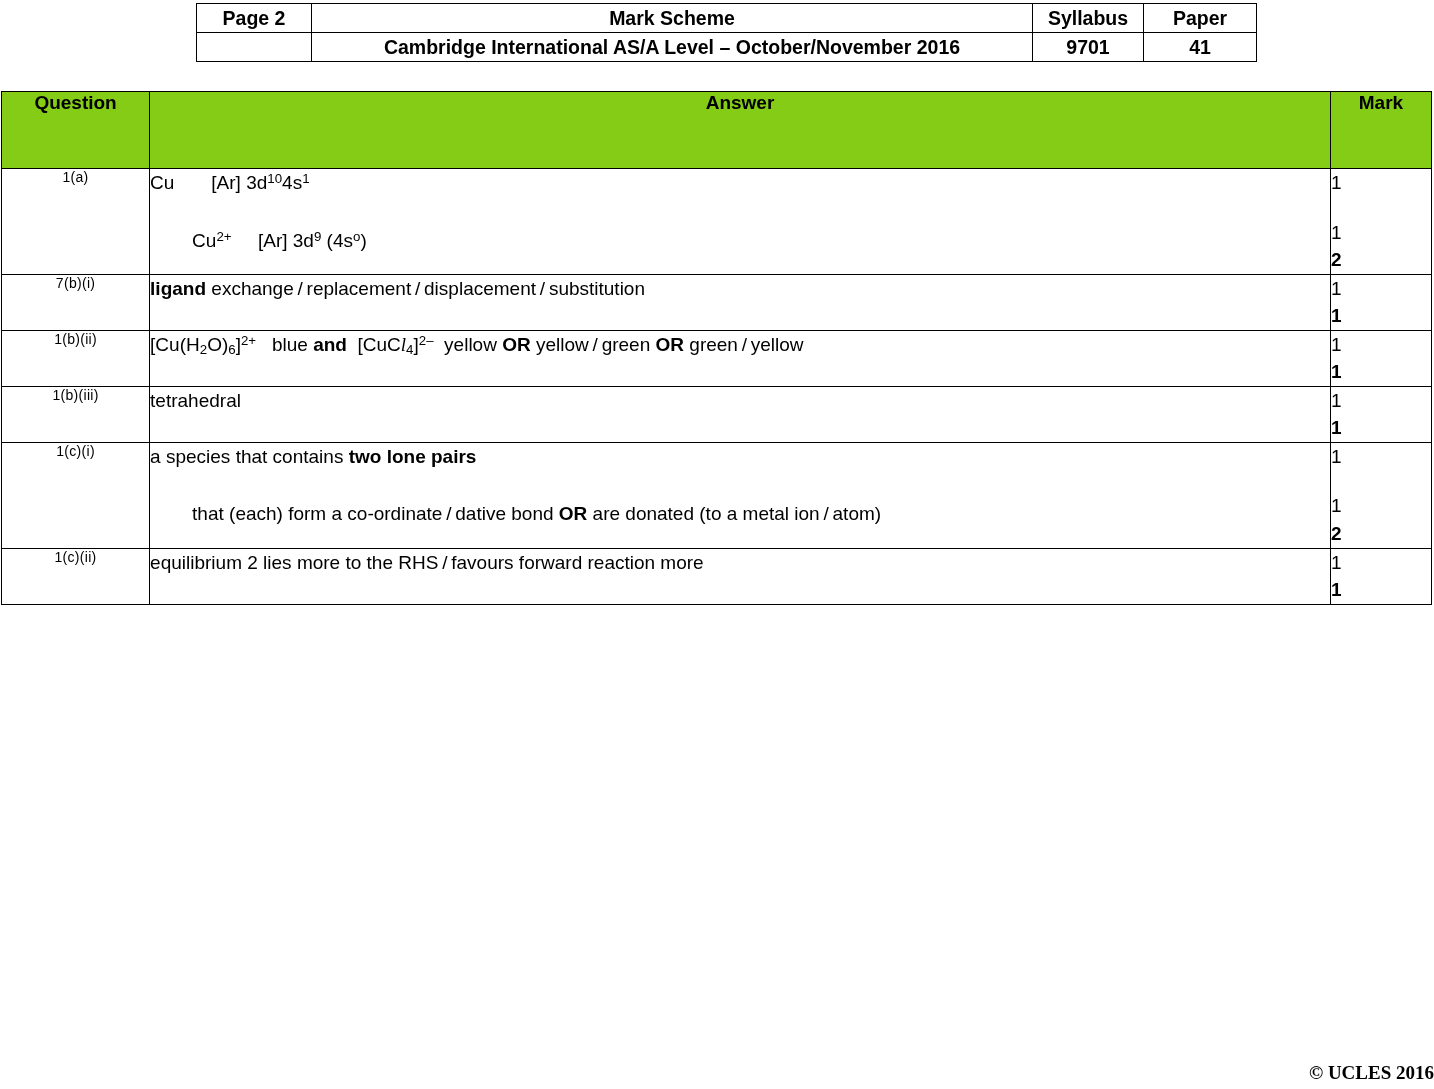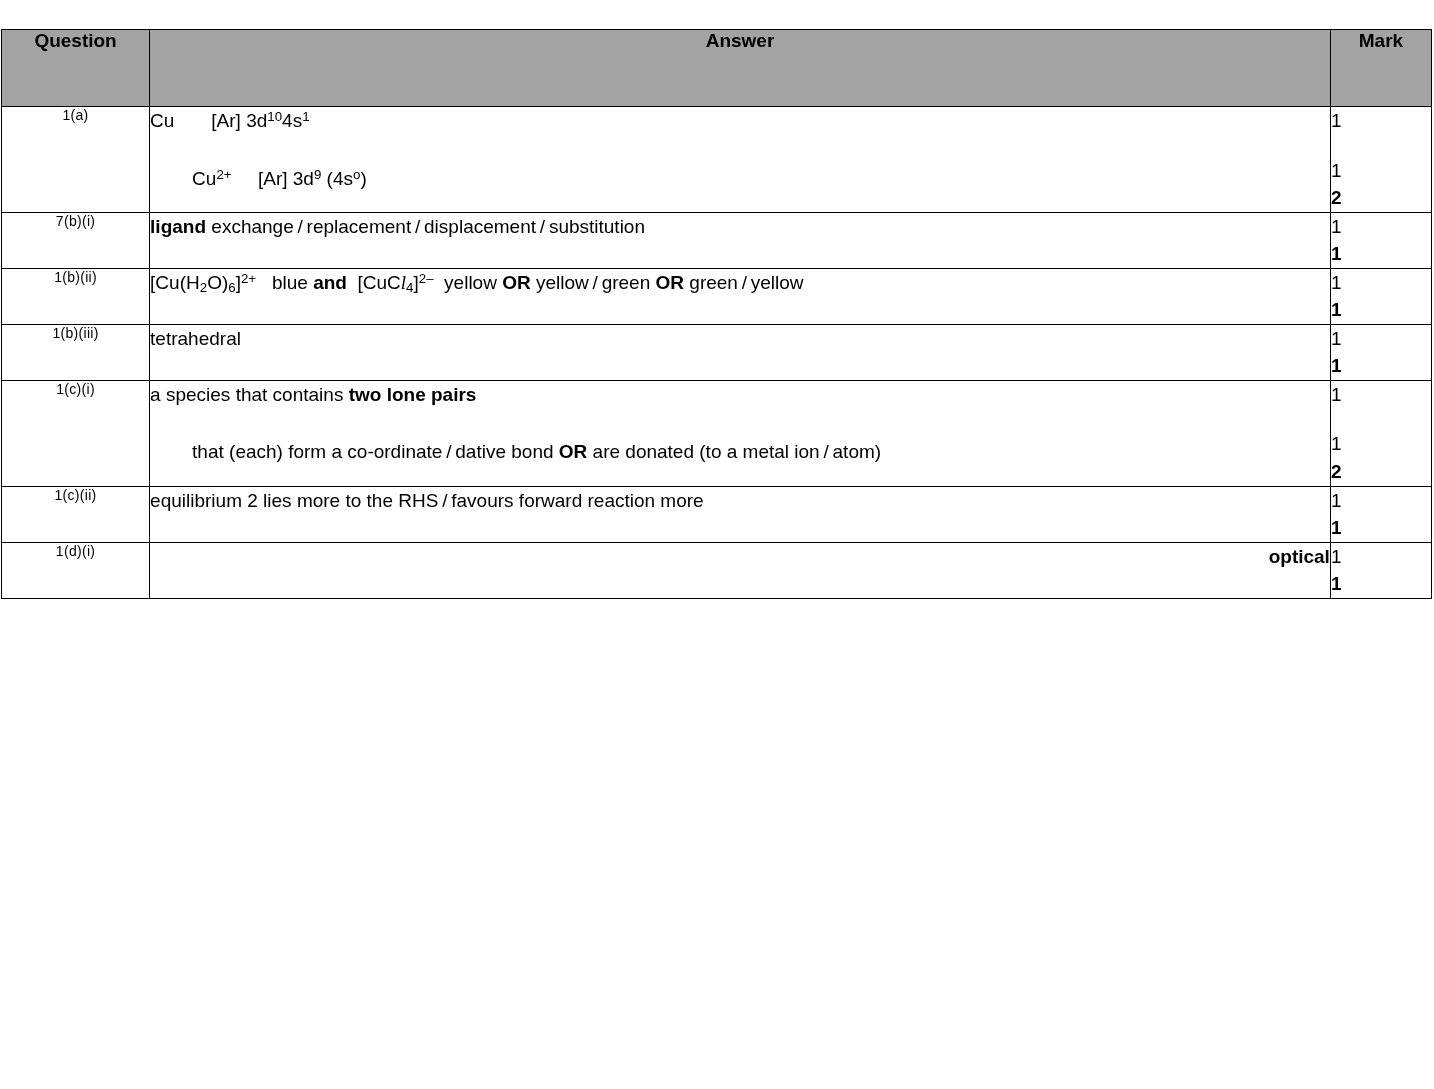--- a/index.html
+++ b/index.html
@@ -54,21 +54,21 @@
   table.ms-table th, table.ms-table td {
     border: 1.5px solid #000;
     vertical-align: top;
     padding: 0;
   }
   .col-q { width: 148px; }
   .col-a { width: 1180px; }
   .col-m { width: 101px; }
 
   thead td {
-    background: #a3a3a3;
+    background: #84cc16;
     text-align: center;
     font-weight: bold;
     font-size: 19px;
     height: 76px;
     vertical-align: middle;
   }
 
   .qcell {
     text-align: center;
     font-size: 14px;
@@ -94,41 +94,57 @@
   }
   .mark-line { display: block; }
   .spacer-line { display: block; height: 22px; }
 
   .ansline { display: block; margin: 0; }
   .ansline + .ansline { margin-top: 30px; margin-left: 42px; }
 
   sub { font-size: 0.70em; vertical-align: -0.22em; }
   sup { font-size: 0.70em; vertical-align: 0.45em; }
   .ital { font-style: italic; }
-  .bold { font-weight: bold; text-align: right; }
+  .bold { font-weight: bold; }
 
   
   .lscript { font-family: "Liberation Serif", serif; font-style: italic; }
 
   
   .footer {
     position: absolute;
     bottom: 8px;
     width: 100%;
     text-align: right;
     font-size: 19px;
     font-weight: bold;
     font-family: "Liberation Serif", serif;
   }
 </style>
 </head>
 <body>
 
 <div class="page">
 
+  <table class="header-table">
+    <tbody>
+        <tr>
+      <td class="hc-page">Page 2</td>
+      <td class="hc-mid">Mark Scheme</td>
+      <td class="hc-syl">Syllabus</td>
+      <td class="hc-paper">Paper</td>
+    </tr>
+    <tr>
+      <td class="hc-page">&nbsp;</td>
+      <td class="hc-mid">Cambridge International AS/A Level – October/November 2016</td>
+      <td class="hc-syl">9701</td>
+      <td class="hc-paper">41</td>
+    </tr>
+  </tbody>
+    </table>
 
   <table class="ms-table">
     <colgroup>
       <col class="col-q">
         <col class="col-a">
         <col class="col-m">
     </colgroup>
     <thead>
       <tr>
         <td>Question</td>
@@ -204,29 +220,19 @@
         <td class="qcell">1(c)(ii)</td>
         <td class="acell">
           <span class="ansline">equilibrium 2 lies more to the RHS / favours forward reaction more</span>
         </td>
         <td class="mcell">
           <span class="mark-line">1</span>
           <span class="mark-total">1</span>
         </td>
       </tr>
 
-      <tr>
-        <td class="qcell">1(d)(i)</td>
-        <td class="acell">
-          <span class="ansline bold">optical</span>
-        </td>
-        <td class="mcell">
-          <span class="mark-line">1</span>
-          <span class="mark-total">1</span>
-        </td>
-      </tr>
 
 
     </tbody>
   </table>
 
   <div class="footer">© UCLES 2016</div>
 </div>
 
 </body></html>

